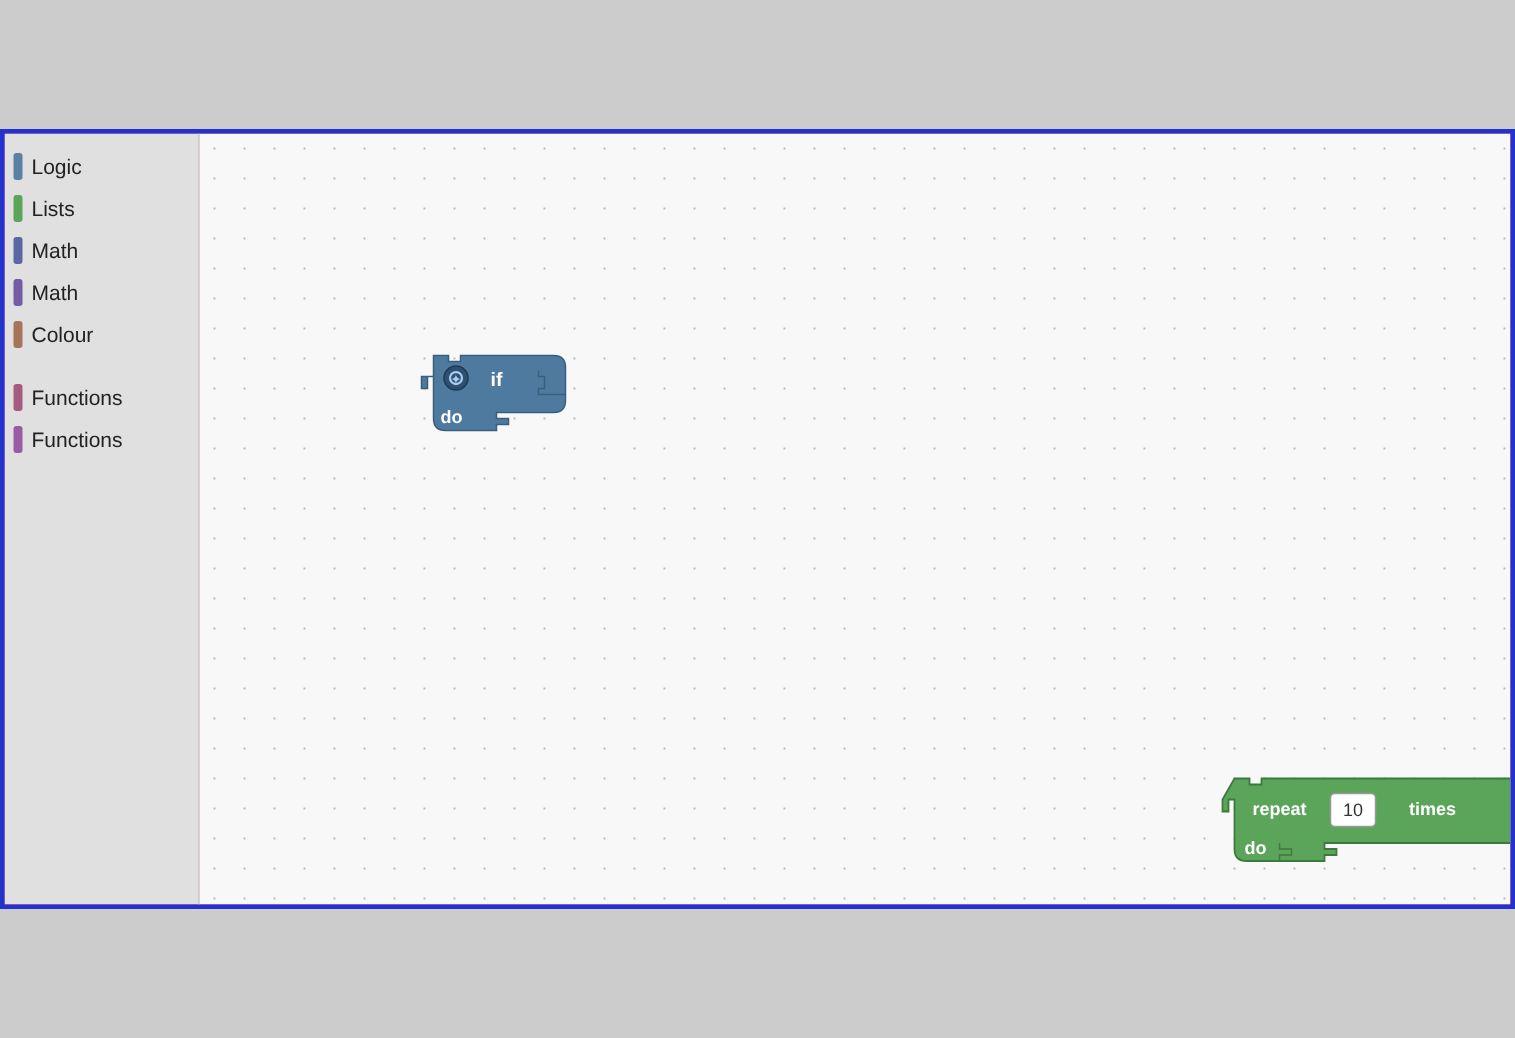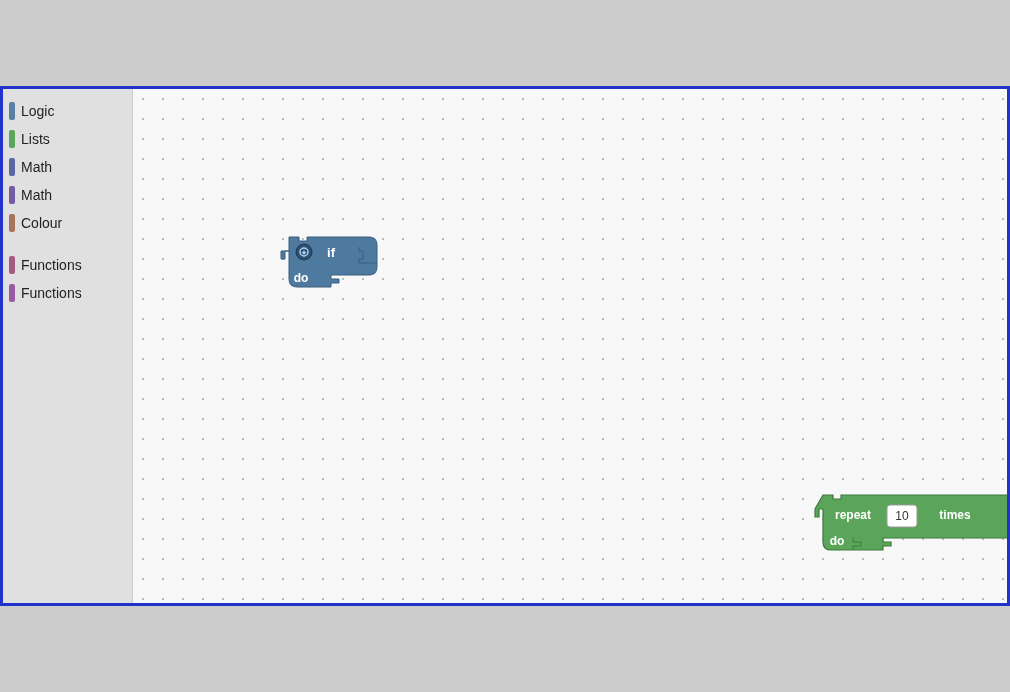--- a/index.html
+++ b/index.html
@@ -68,21 +68,21 @@
     .block-if {
       position: absolute;
       top: 148px;
       left: 148px;
       width: 88px;
       height: 68px;
     }
 
     .block-repeat {
       position: absolute;
-      top: 406px;
+      top: 430px;
       left: 682px;
       width: 190px;
       height: 70px;
     }
 
     
     .block-svg {
       overflow: visible;
     }
 

